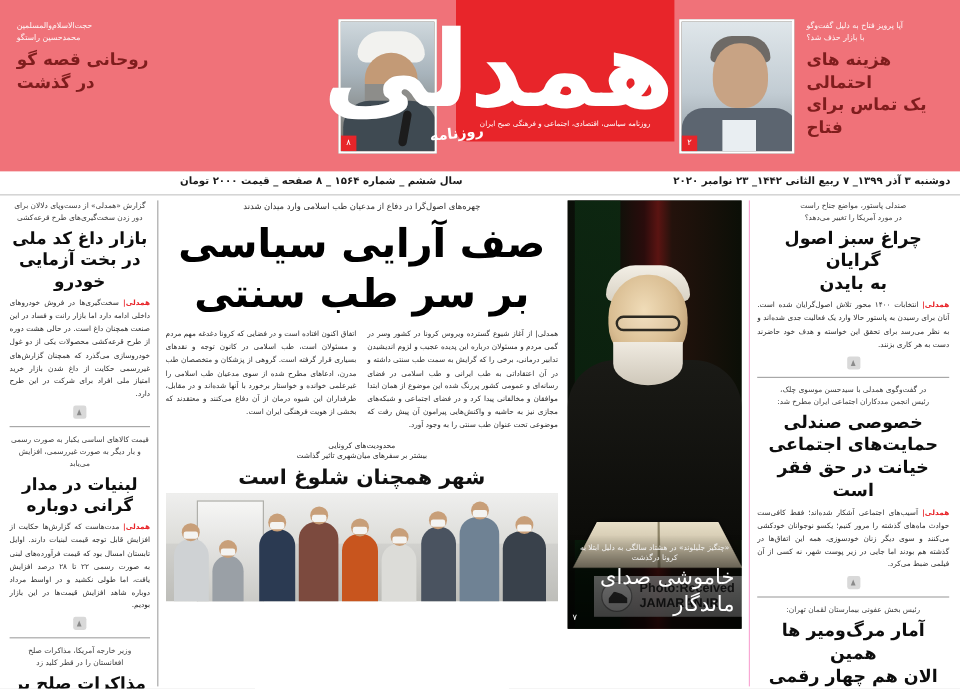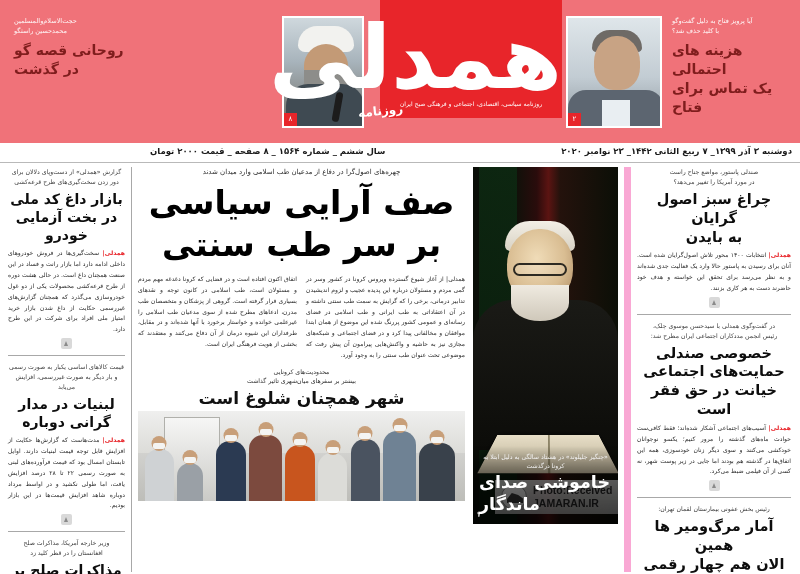--- a/index.html
+++ b/index.html
@@ -204,21 +204,21 @@
     position: relative;
     display: flex;
     flex-direction: row;
     width: 800px;
     height: 411px;
     background: #ffffff;
     padding: 4px 4px 2px 4px;
     gap: 0;
   }
 
-  .col-right { width: 172px; flex: 0 0 172px; padding: 0 5px 0 6px; border-left: 7px solid #f9a8d4; }
+  .col-right { width: 172px; flex: 0 0 172px; padding: 0 5px 0 6px; border-left: 1px solid #f9a8d4; }
   .col-center { flex: 1 1 auto; padding: 0 6px; }
   .col-left { width: 128px; flex: 0 0 128px; padding: 0 6px 0 4px; border-right: 1px solid #a8a8a8; }
 
   
   .kicker {
     font-size: 6.2px;
     line-height: 1.6;
     color: #3c3c3c;
     text-align: center;
     margin-bottom: 3px;
@@ -364,23 +364,23 @@
   }
   .pm-caption .cap-kicker {
     font-size: 6.2px;
     color: #f2f2f2;
     text-align: center;
     line-height: 1.5;
     margin-bottom: 2px;
   }
   .pm-caption .cap-title {
     font-size: 17.5px;
-    font-weight: bold;
+    font-weight: normal;
     color: #ffffff;
-    text-align: left;
+    text-align: right;
     line-height: 1.25;
   }
   .pm-badge {
     position: absolute;
     left: 4px; bottom: 5px;
     color: #ffffff;
     font-size: 7px;
   }
 
   
@@ -516,21 +516,21 @@
             <div class="hair2"></div>
               <div class="head2"></div>
             <div class="body2"></div>
               <div class="shirt2"></div>
           </div>
           <div class="page-badge">۲</div>
         </div>
         <div class="teaser-text">
           <div class="teaser-kicker">
             <div>آیا پرویز فتاح به دلیل گفت‌وگو</div>
-            <div>با کلید حذف شد؟</div>
+            <div>با بازار حذف شد؟</div>
           </div>
           <div class="teaser-title">
             <span>هزینه های احتمالی</span>
             <span>یک تماس برای فتاح</span>
           </div>
         </div>
       </div>
     </div>
   </div>
 

